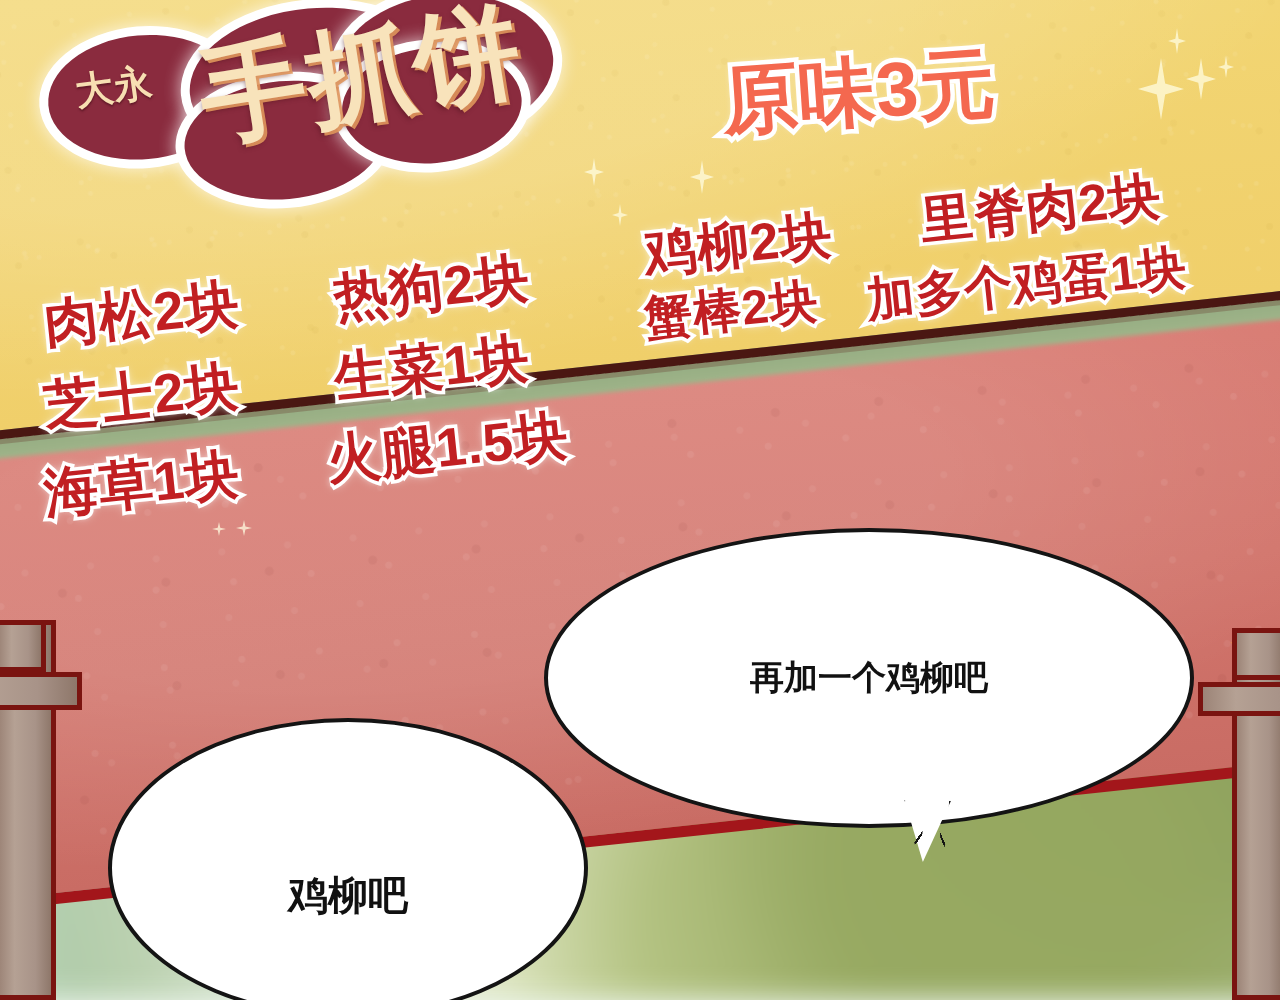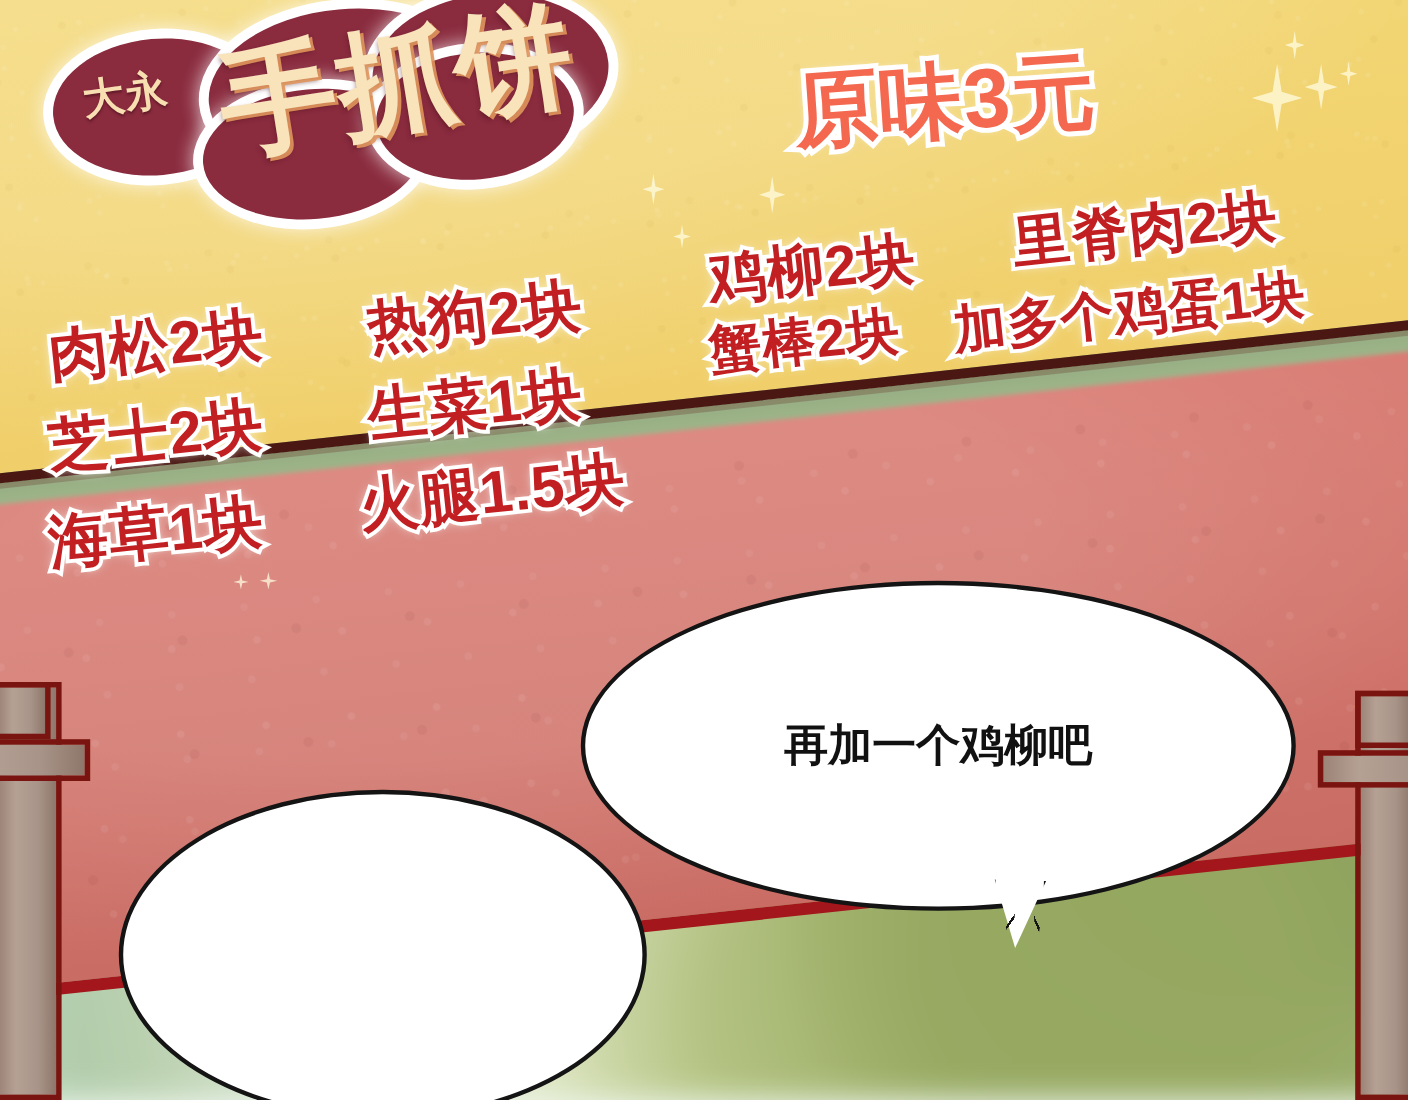--- a/index.html
+++ b/index.html
@@ -196,21 +196,21 @@
     border-radius: 50%;
     display: flex;
     align-items: center;
     justify-content: center;
     text-align: center;
     color: #111111;
     font-weight: bold;
     line-height: 1.35;
     box-sizing: border-box;
   }
-  .bubble-top   { left: 528px; top: 528px; width: 650px; height: 300px; font-size: 40px; padding: 0 58px; }
+  .bubble-top   { left: 544px; top: 528px; width: 650px; height: 300px; font-size: 34px; padding: 0 58px; }
   .bubble-left  { left: 108px; top: 718px; width: 480px; height: 300px; font-size: 40px; padding: 0 56px; }
   .bubble-tail {
     position: absolute;
     left: 900px; top: 800px;
     width: 44px; height: 62px;
     background: #ffffff;
     border-left: 4px solid #141414;
     border-right: 4px solid #141414;
     clip-path: polygon(6% 0%, 96% 0%, 46% 100%);
     transform: rotate(2deg);
@@ -287,16 +287,17 @@
   <div class="post post-r-arm"></div>
 
   <div class="bubble bubble-top">再加一个鸡柳吧</div>
   <div class="bubble-tail"></div>
   <div class="bubble-tail-edge"></div>
   <div class="bubble-tail-edge2"></div>
 
   <div class="bubble bubble-left">
     <span>
       <br>
+      <span>鸡柳吧</span>
     </span>
   </div>
 
 </div>
 
 </body></html>

